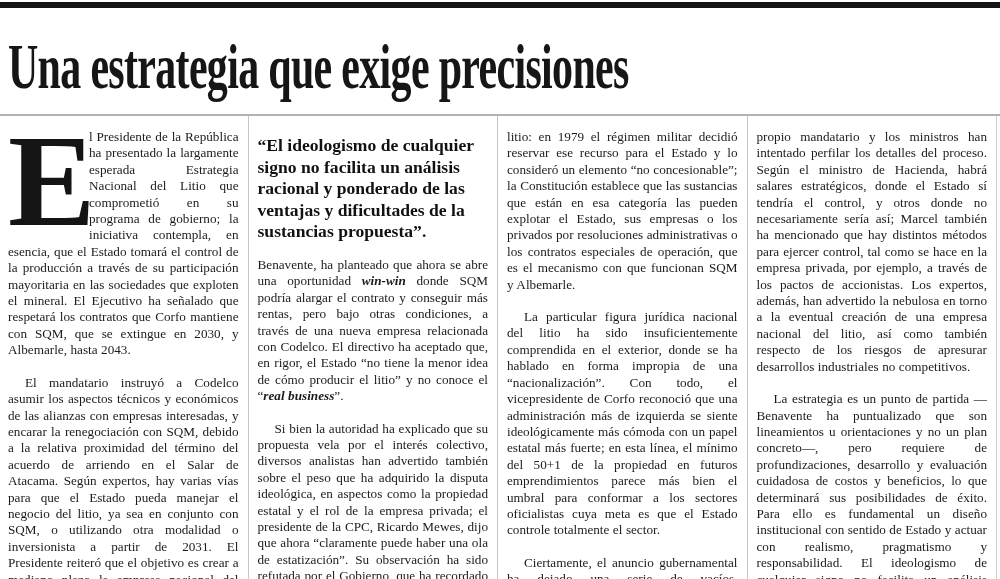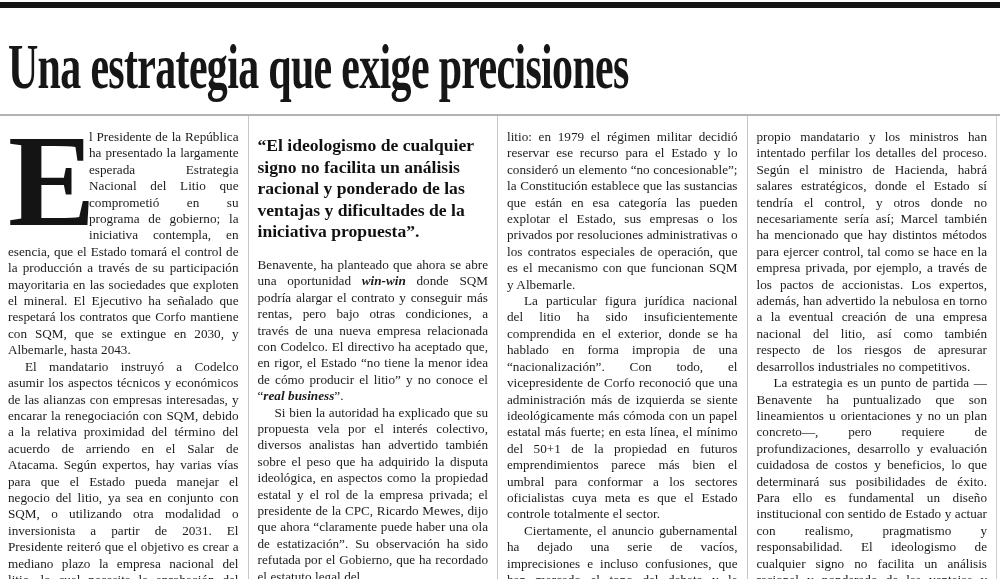--- a/index.html
+++ b/index.html
@@ -29,21 +29,21 @@
   }
   .col {
     flex: 1 1 0; padding: 13px 9px 0 9px; overflow: hidden;
   }
   .col:first-child { padding-left: 8px; }
   .col + .col { border-left: 1px solid #c6c6c6; }
   .col p.body-para {
     font-size: 13.2px; line-height: 16.4px; text-align: justify;
     hyphens: auto; -webkit-hyphens: auto; word-spacing: 0.2px;
   }
-  .col p.indent { text-indent: 17px; }
+  .col p.indent { text-indent: 17px; margin-top: 16px; }
   .pull-quote {
     font-size: 17.6px; line-height: 21.6px; font-weight: bold;
     color: #111; text-align: left; padding: 6px 0 14px 0;
   }
   .dropcap {
     float: left; width: 74px; height: 97px; margin: 3px 7px 0 0;
     font-size: 131px; line-height: 97px; font-weight: bold; color: #141414;
     overflow: visible;
   }
   .italic { font-style: italic; font-weight: bold; }
@@ -56,21 +56,21 @@
 <h1 class="headline">Una estrategia que exige precisiones</h1>
 
 <div class="head-divider"></div>
 
 <div class="columns">
   <div class="col">
       <p class="body-para"><span class="dropcap">E</span><span>l Presidente de la República ha presentado la largamente esperada Estrategia Nacional del Litio que comprometió en su programa de gobierno; la iniciativa contempla, en esencia, que el Estado tomará el control de la producción a través de su participación mayoritaria en las sociedades que exploten el mineral. El Ejecutivo ha señalado que respetará los contratos que Corfo mantiene con SQM, que se extingue en 2030, y Albemarle, hasta 2043.</span></p>
       <p class="body-para indent"><span>El mandatario instruyó a Codelco asumir los aspectos técnicos y económicos de las alianzas con empresas interesadas, y encarar la renegociación con SQM, debido a la relativa proximidad del término del acuerdo de arriendo en el Salar de Atacama. Según expertos, hay varias vías para que el Estado pueda manejar el negocio del litio, ya sea en conjunto con SQM, o utilizando otra modalidad o inversionista a partir de 2031. El Presidente reiteró que el objetivo es crear a mediano plazo la empresa nacional del litio, lo cual necesita la aprobación del Congreso.</span></p>
     </div>
   <div class="col">
-      <p class="pull-quote"><span>“El ideologismo de cualquier signo no facilita un análisis racional y ponderado de las ventajas y dificultades de la iniciativa propuesta”.</span></p>
+      <p class="pull-quote"><span>“El ideologismo de cualquier signo no facilita un análisis racional y ponderado de las ventajas y dificultades de la sustancias propuesta”.</span></p>
       <p class="body-para"><span>Benavente, ha planteado que ahora se abre una oportunidad </span><span class="italic">win-win</span><span> donde SQM podría alargar el contrato y conseguir más rentas, pero bajo otras condiciones, a través de una nueva empresa relacionada con Codelco. El directivo ha aceptado que, en rigor, el Estado “no tiene la menor idea de cómo producir el litio” y no conoce el “</span><span class="italic">real business</span><span>”.</span></p>
       <p class="body-para indent"><span>Si bien la autoridad ha explicado que su propuesta vela por el interés colectivo, diversos analistas han advertido también sobre el peso que ha adquirido la disputa ideológica, en aspectos como la propiedad estatal y el rol de la empresa privada; el presidente de la CPC, Ricardo Mewes, dijo que ahora “claramente puede haber una ola de estatización”. Su observación ha sido refutada por el Gobierno, que ha recordado el estatuto legal del</span></p>
     </div>
   <div class="col">
       <p class="body-para"><span>litio: en 1979 el régimen militar decidió reservar ese recurso para el Estado y lo consideró un elemento “no concesionable”; la Constitución establece que las sustancias que están en esa categoría las pueden explotar el Estado, sus empresas o los privados por resoluciones administrativas o los contratos especiales de operación, que es el mecanismo con que funcionan SQM y Albemarle.</span></p>
       <p class="body-para indent"><span>La particular figura jurídica nacional del litio ha sido insuficientemente comprendida en el exterior, donde se ha hablado en forma impropia de una “nacionalización”. Con todo, el vicepresidente de Corfo reconoció que una administración más de izquierda se siente ideológicamente más cómoda con un papel estatal más fuerte; en esta línea, el mínimo del 50+1 de la propiedad en futuros emprendimientos parece más bien el umbral para conformar a los sectores oficialistas cuya meta es que el Estado controle totalmente el sector.</span></p>
       <p class="body-para indent"><span>Ciertamente, el anuncio gubernamental ha dejado una serie de vacíos, imprecisiones e incluso confusiones, que han marcado el tono del debate y la crispación que ha sobrevenido. En los días posteriores, el</span></p>
     </div>
   <div class="col">
       <p class="body-para"><span>propio mandatario y los ministros han intentado perfilar los detalles del proceso. Según el ministro de Hacienda, habrá salares estratégicos, donde el Estado sí tendría el control, y otros donde no necesariamente sería así; Marcel también ha mencionado que hay distintos métodos para ejercer control, tal como se hace en la empresa privada, por ejemplo, a través de los pactos de accionistas. Los expertos, además, han advertido la nebulosa en torno a la eventual creación de una empresa nacional del litio, así como también respecto de los riesgos de apresurar desarrollos industriales no competitivos.</span></p>

